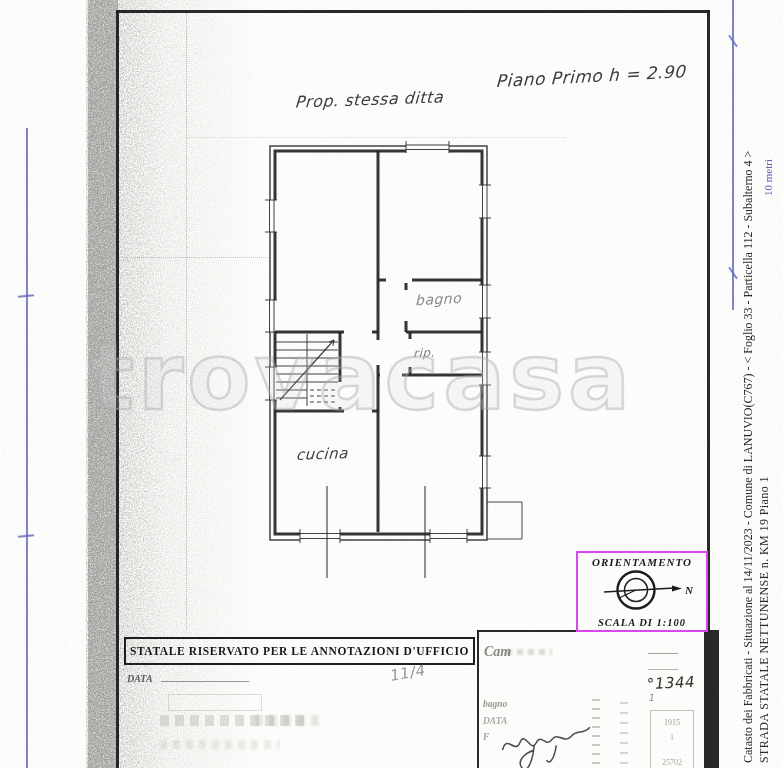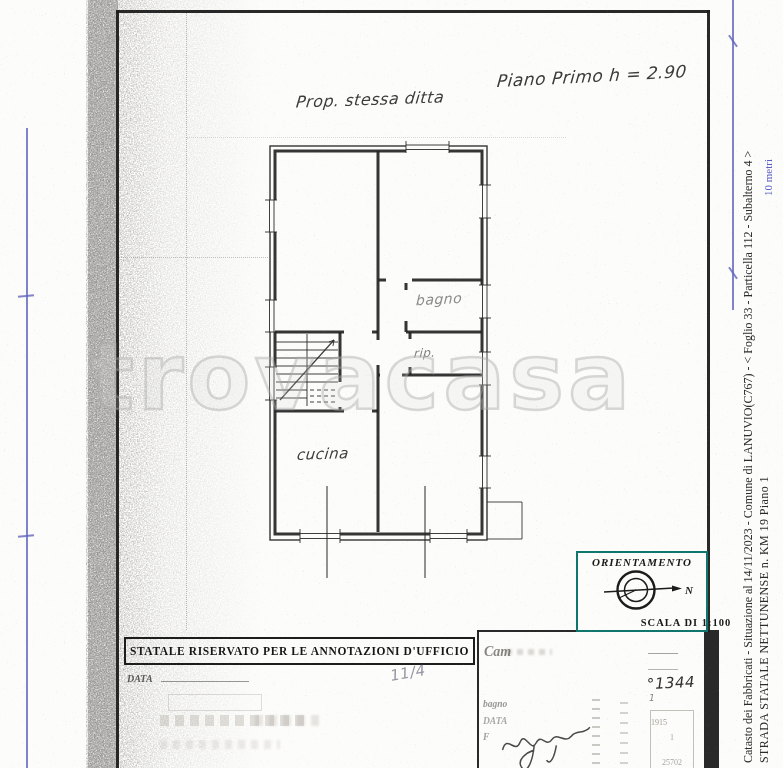--- a/index.html
+++ b/index.html
@@ -23,25 +23,25 @@
         letter-spacing:.5px;white-space:nowrap;z-index:30;}
 
   
   .watermark{position:absolute;left:90px;top:332px;font-family:"DejaVu Sans",sans-serif;
              font-weight:bold;font-size:92px;letter-spacing:4px;line-height:1;
              color:rgba(214,214,214,.18);-webkit-text-stroke:2.5px rgba(168,168,168,.42);
              z-index:60;pointer-events:none;white-space:nowrap;}
 
   
   .orientbox{position:absolute;left:576px;top:551px;width:128px;height:77px;
-             border:2px solid #0f766e;z-index:20;}
+             border:2px solid #d946ef;z-index:20;}
   .orient-title{position:absolute;left:0;top:3px;width:100%;text-align:center;
                 font-size:11px;font-weight:bold;font-style:italic;letter-spacing:1px;color:#191919;}
   .orient-scale{position:absolute;left:0;bottom:2px;width:100%;text-align:center;
-                font-size:10.5px;font-weight:bold;letter-spacing:1px;color:#191919;padding-left:44px;}
+                font-size:10.5px;font-weight:bold;font-style:italic;letter-spacing:1px;color:#191919;}
 
   
   .spaziobox{position:absolute;left:124px;top:637px;width:347px;height:24px;
              border:2px solid #1d1d1d;z-index:20;text-align:center;line-height:24px;
              font-size:11.5px;font-weight:bold;letter-spacing:.6px;color:#161616;}
   .datalabel{position:absolute;left:127px;top:673px;font-size:10px;font-weight:bold;
              font-style:italic;color:rgba(40,40,40,.75);z-index:20;}
   .smudge{position:absolute;z-index:15;}
 
   .fadedserif{position:absolute;font-family:"Liberation Serif",serif;font-weight:bold;
@@ -235,21 +235,21 @@
   <div class="abs" style="left:648px;top:669px;width:30px;height:1px;background:rgba(80,75,65,.4);z-index:15"></div>
   <div class="hand" style="left:647px;top:674px;font-size:15px;color:#33302c;transform:rotate(-3deg)">°1344</div>
   <div class="hand" style="left:649px;top:693px;font-size:9px;color:rgba(50,50,50,.6)">1</div>
 
   <div class="tickcol" style="left:592px;top:696px;width:8px;height:68px;
        background:repeating-linear-gradient(0deg, rgba(100,92,80,.32) 0 2px, transparent 2px 9px)"></div>
   <div class="tickcol" style="left:620px;top:696px;width:8px;height:68px;
        background:repeating-linear-gradient(0deg, rgba(100,92,80,.26) 0 2px, transparent 2px 10px)"></div>
 
   <div class="abs" style="left:650px;top:710px;width:42px;height:58px;border:1px solid rgba(110,100,88,.4);z-index:15">
-    <div style="text-align:left;font-size:8px;color:rgba(100,92,80,.6);margin-top:7px">1915</div>
+    <div style="text-align:center;font-size:8px;color:rgba(100,92,80,.6);margin-top:7px">1915</div>
     <div style="text-align:center;font-size:8px;color:rgba(100,92,80,.55);margin-top:6px">1</div>
     <div style="text-align:center;font-size:8px;color:rgba(100,92,80,.55);margin-top:16px">25702</div>
   </div>
 
   <svg class="abs" style="left:498px;top:716px;transform:rotate(-5deg);z-index:25" width="100" height="52">
     <path d="M4,30 C10,14 16,36 22,24 C28,12 32,36 38,26 C44,16 48,32 54,24 C60,16 66,30 74,22 C80,16 86,22 93,15 M36,28 C33,44 26,58 21,48 C18,41 27,35 35,33 M58,30 C55,42 50,50 47,44" stroke="#2b2b2b" stroke-width="1.5" fill="none" opacity=".85"></path>
   </svg>
 
   <div class="vtext" style="left:741px;top:763px;font-size:12px;color:#2b2b2b">Catasto dei Fabbricati - Situazione al 14/11/2023 - Comune di LANUVIO(C767) - &lt;  Foglio 33 - Particella 112 - Subalterno 4 &gt;</div>
   <div class="vtext" style="left:757px;top:763px;font-size:12px;color:#2b2b2b;letter-spacing:.4px">STRADA STATALE NETTUNENSE n. KM 19 Piano 1</div>

